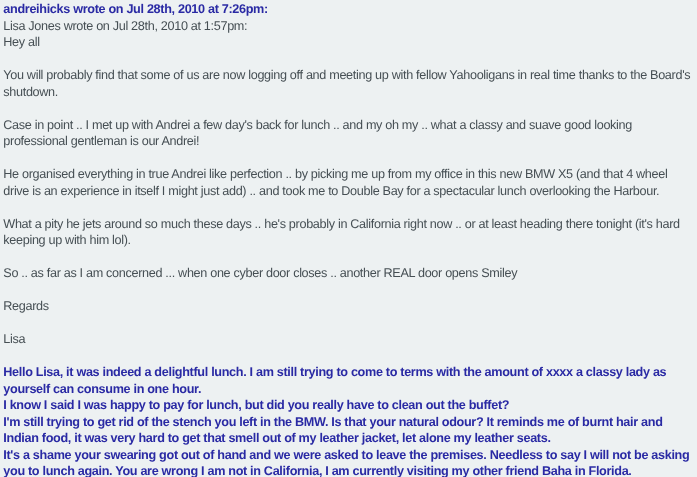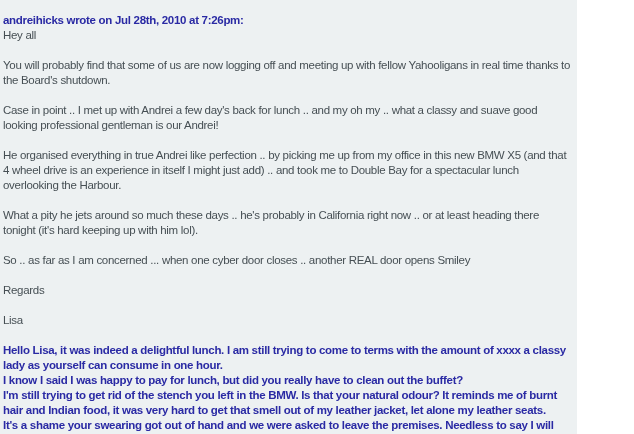--- a/index.html
+++ b/index.html
@@ -2,25 +2,25 @@
 <html style="--bg: #edf1f2; --accent: #2a2aa4; --body-text: #464f54;"><head>
 <meta charset="utf-8">
 <style>
   :root {
     --bg: #edf1f2;
     --accent: #2a2aa4;
     --body-text: #464f54;
   }
   html, body { margin: 0; padding: 0; }
   .page {
-    width: 577px;
+    width: 634px;
     height: 434px;
     box-sizing: border-box;
     background: var(--bg);
-    padding: 13px 4px 2px 3px;
+    padding: 2px 4px 2px 3px;
     overflow: hidden;
     font-family: "Liberation Sans", sans-serif;
     font-size: 11.5px;
     line-height: 15px;
     letter-spacing: -0.3px;
   }
   .quote-header {
     font-weight: bold;
     color: var(--accent);
     white-space: pre-line;
@@ -38,20 +38,21 @@
     font-weight: bold;
     color: var(--accent);
     white-space: pre-line;
   }
 </style>
 </head>
 <body>
 
 <div class="page">
   <div class="quote-header">andreihicks wrote on Jul 28th, 2010 at 7:26pm:</div>
+  <div class="quote-attribution">Lisa Jones wrote on Jul 28th, 2010 at 1:57pm:</div>
   <div class="quote-body">Hey all
 
 You will probably find that some of us are now logging off and meeting up with fellow Yahooligans in real time thanks to the Board's shutdown.
 
 Case in point .. I met up with Andrei a few day's back for lunch .. and my oh my .. what a classy and suave good looking professional gentleman is our Andrei!
 
 He organised everything in true Andrei like perfection .. by picking me up from my office in this new BMW X5 (and that 4 wheel drive is an experience in itself I might just add) .. and took me to Double Bay for a spectacular lunch overlooking the Harbour.
 
 What a pity he jets around so much these days .. he's probably in California right now .. or at least heading there tonight (it's hard keeping up with him lol).
 

